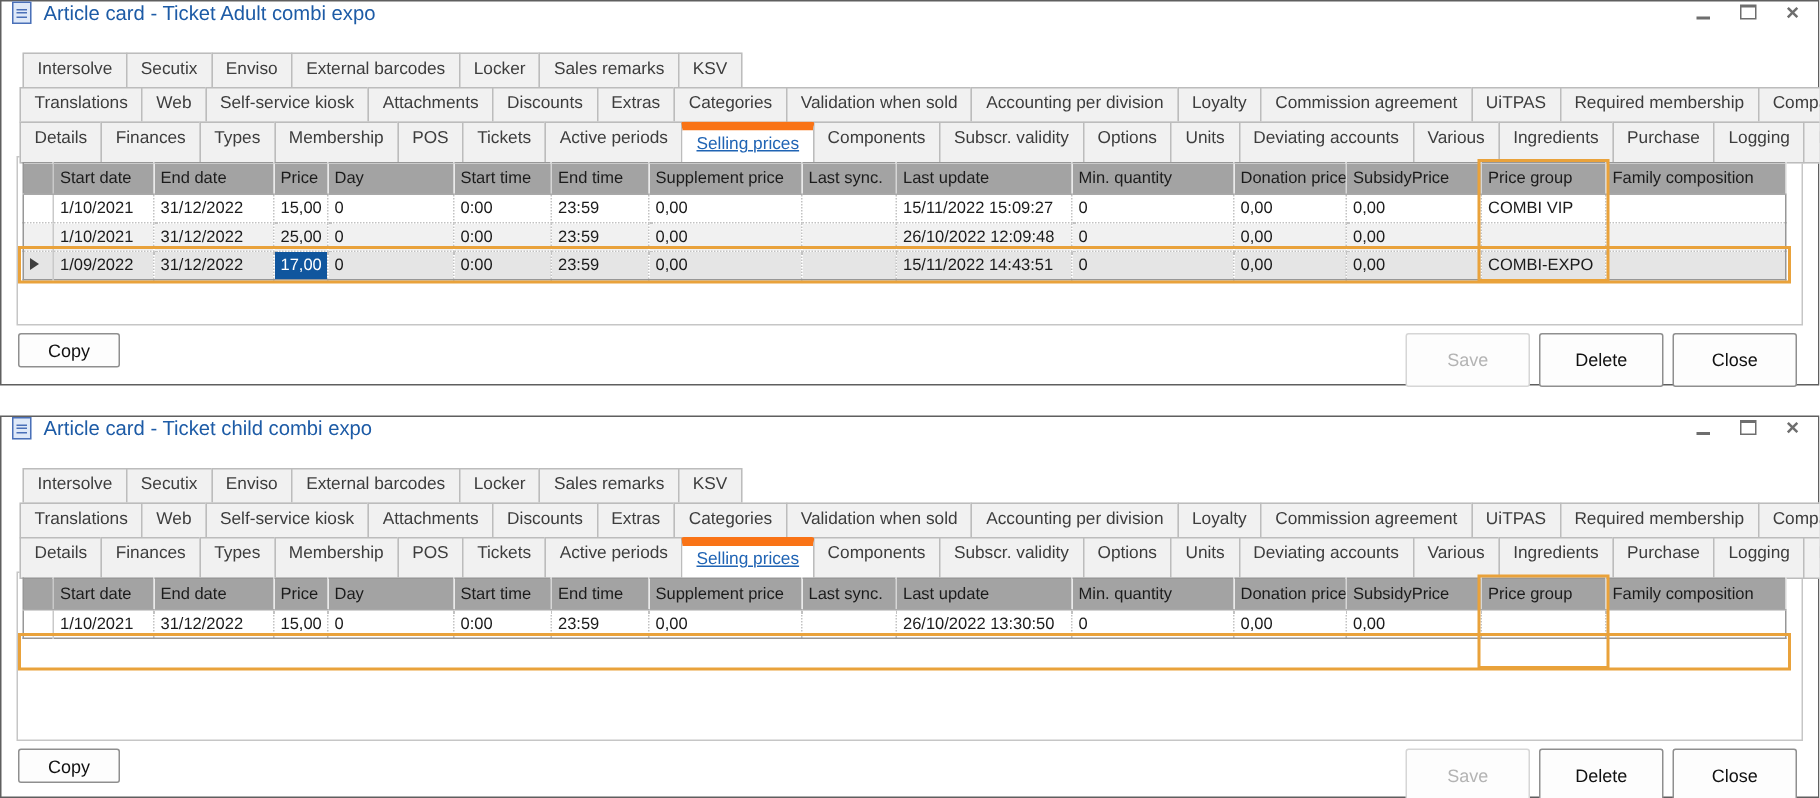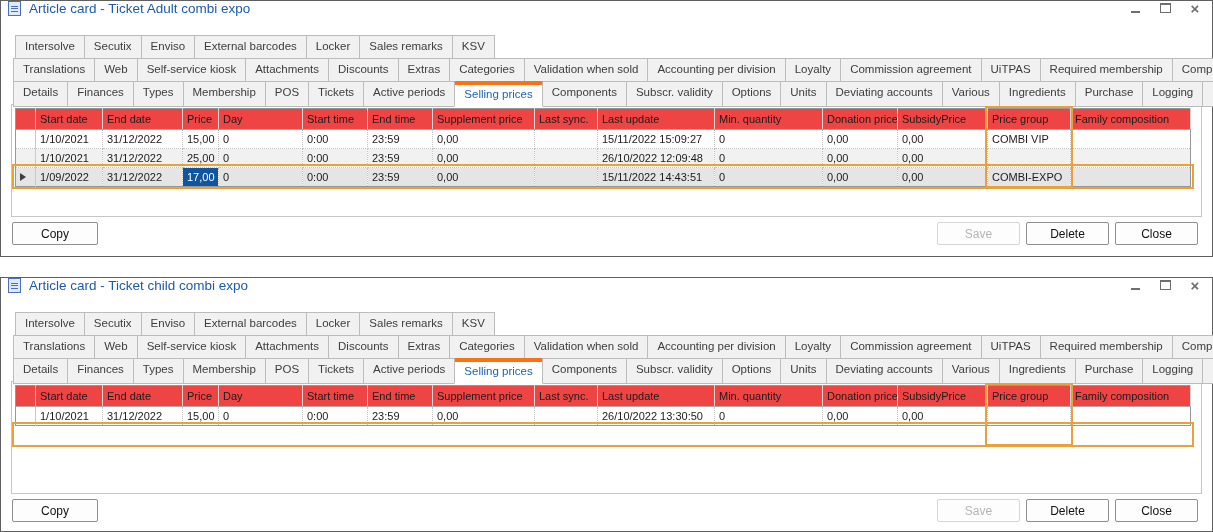--- a/index.html
+++ b/index.html
@@ -28,38 +28,38 @@
   
   .tabrow{position:absolute;left:12px;display:flex;z-index:2}
   .tabrow1{top:34px;left:14px}
   .tabrow2{top:57px}
   .tabrow3{top:80px}
   .tab{
     font-size:11.5px;color:#3d3d3d;background:#f1f1f1;border:1px solid #bcbcbc;
     padding:3px 9px 4px;line-height:15px;margin-right:-1px;white-space:nowrap;cursor:pointer;
   }
   .tab.selected{
-    background:#fff;color:#2064b4;border-top:4px solid #f97316;border-bottom:1px solid #fff;
-    border-radius:2px 2px 0 0;padding-top:2px;position:relative;z-index:3;
+    background:#fff;color:#2064b4;border-top:6px solid #f97316;border-bottom:1px solid #fff;
+    border-radius:2px 2px 0 0;padding-top:2px;position:relative;z-index:3;text-decoration:underline;
   }
   
   .tabpage{
     position:absolute;left:10px;top:103px;width:1191px;height:113px;
     border:1px solid #c6c6c6;background:#fff;box-sizing:border-box;z-index:1;
   }
   
   .grid{
     position:absolute;left:14px;top:107px;border-collapse:collapse;table-layout:fixed;
     width:1175px;font-size:11px;color:#1b1b1b;background:#fff;z-index:2;
     border:1px solid #979797;
   }
   .grid th{
     font-weight:normal;text-align:left;height:20px;padding:0 4px;
     border-right:1px solid #d6d6d6;border-bottom:1px solid #a9a9a9;
-    white-space:nowrap;overflow:hidden;background:#ef4444;margin-left:24px;
+    white-space:nowrap;overflow:hidden;background:#a3a3a3;margin-left:24px;
   }
   .grid td{
     height:18px;padding:0 4px;border-right:1px dotted #c2c2c2;border-bottom:1px dotted #c2c2c2;
     white-space:nowrap;overflow:hidden;
   }
   .grid .selcol{border-right:1px solid #c9c9c9;padding:0 2px}
   .alt-row td{background:#f1f1f1}
   .sel-row td{background:#e5e5e5}
   td.sel-cell{background:#10569e;color:#fff}
   .arrow{
@@ -67,23 +67,23 @@
     border-left:6px solid #3f3f3f;border-top:4px solid transparent;border-bottom:4px solid transparent;
     margin-left:2px;
   }
   
   .hl{position:absolute;border:2px solid #e9a23b;z-index:4;pointer-events:none;background:transparent;box-sizing:border-box}
   
   .btn{
     background:#fdfdfd;border:1px solid #8f8f8f;border-radius:2px;font-size:12px;color:#111;
     font-family:"Liberation Sans",sans-serif;cursor:pointer;box-sizing:border-box;
   }
-  .copy-btn{position:absolute;left:11px;top:221px;width:86px;height:23px}
+  .copy-btn{position:absolute;left:11px;top:221px;width:68px;height:23px}
   .footer-btns{position:absolute;top:221px;right:14px;display:flex;gap:6px}
-  .footer-btns .btn{width:83px;height:23px}
+  .footer-btns .btn{width:83px;height:36px}
   .btn.disabled{color:#b4b4b4;border-color:#d6d6d6;cursor:default}
 </style>
 </head>
 <body>
 
   <div class="window" style="top: 0px; height: 257px;">
     <div class="titlebar">
       <span class="doc-icon">
         <span class="doc-line"></span>
         <span class="doc-line"></span>

